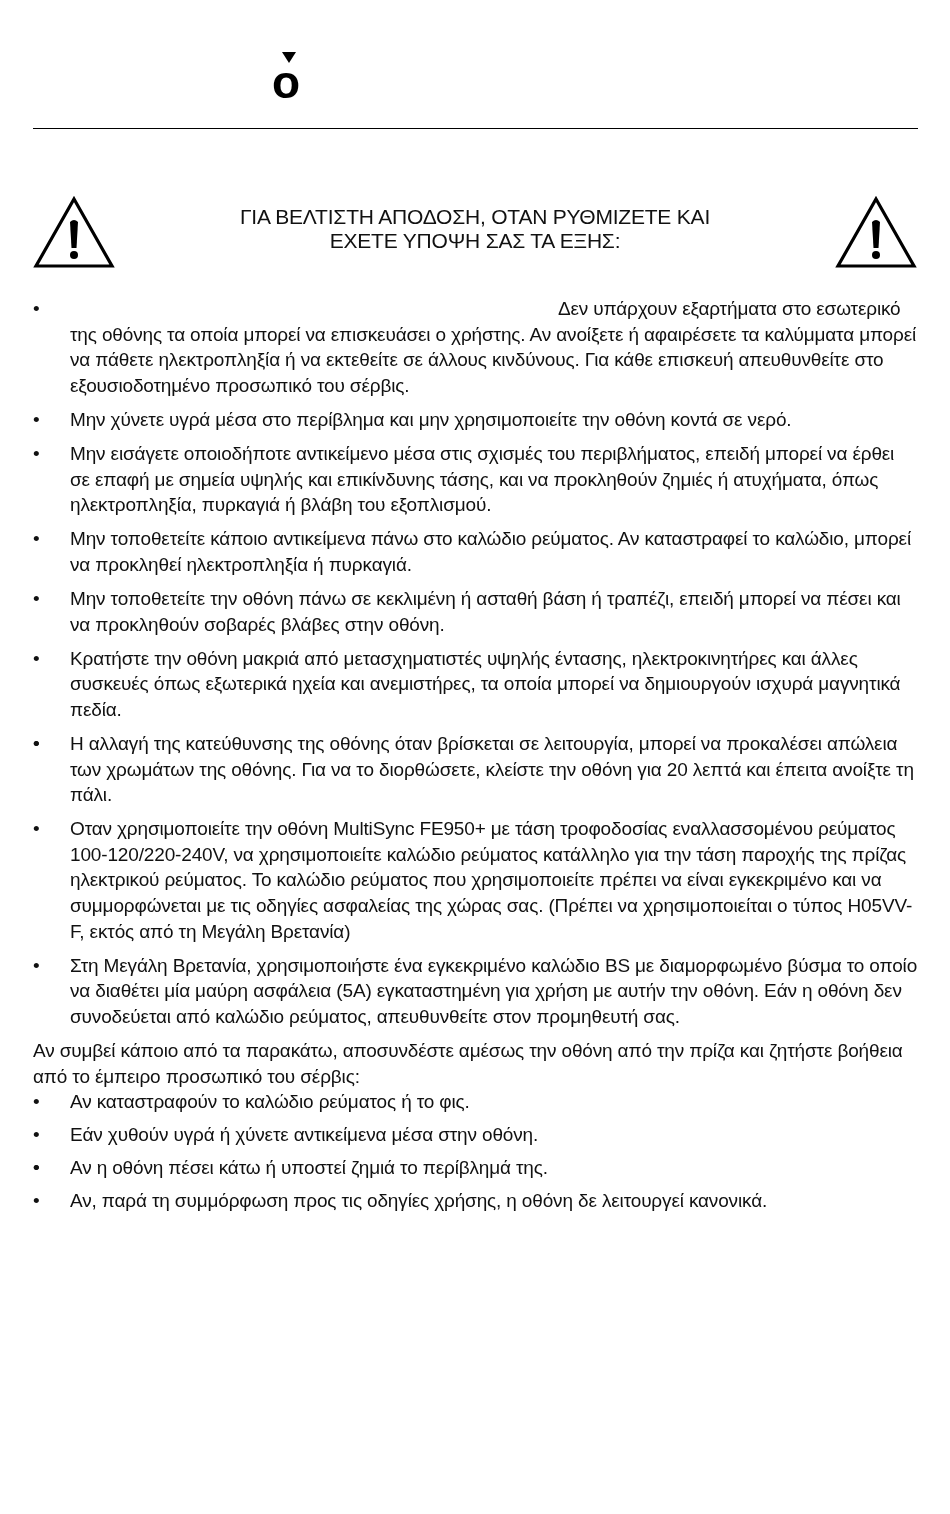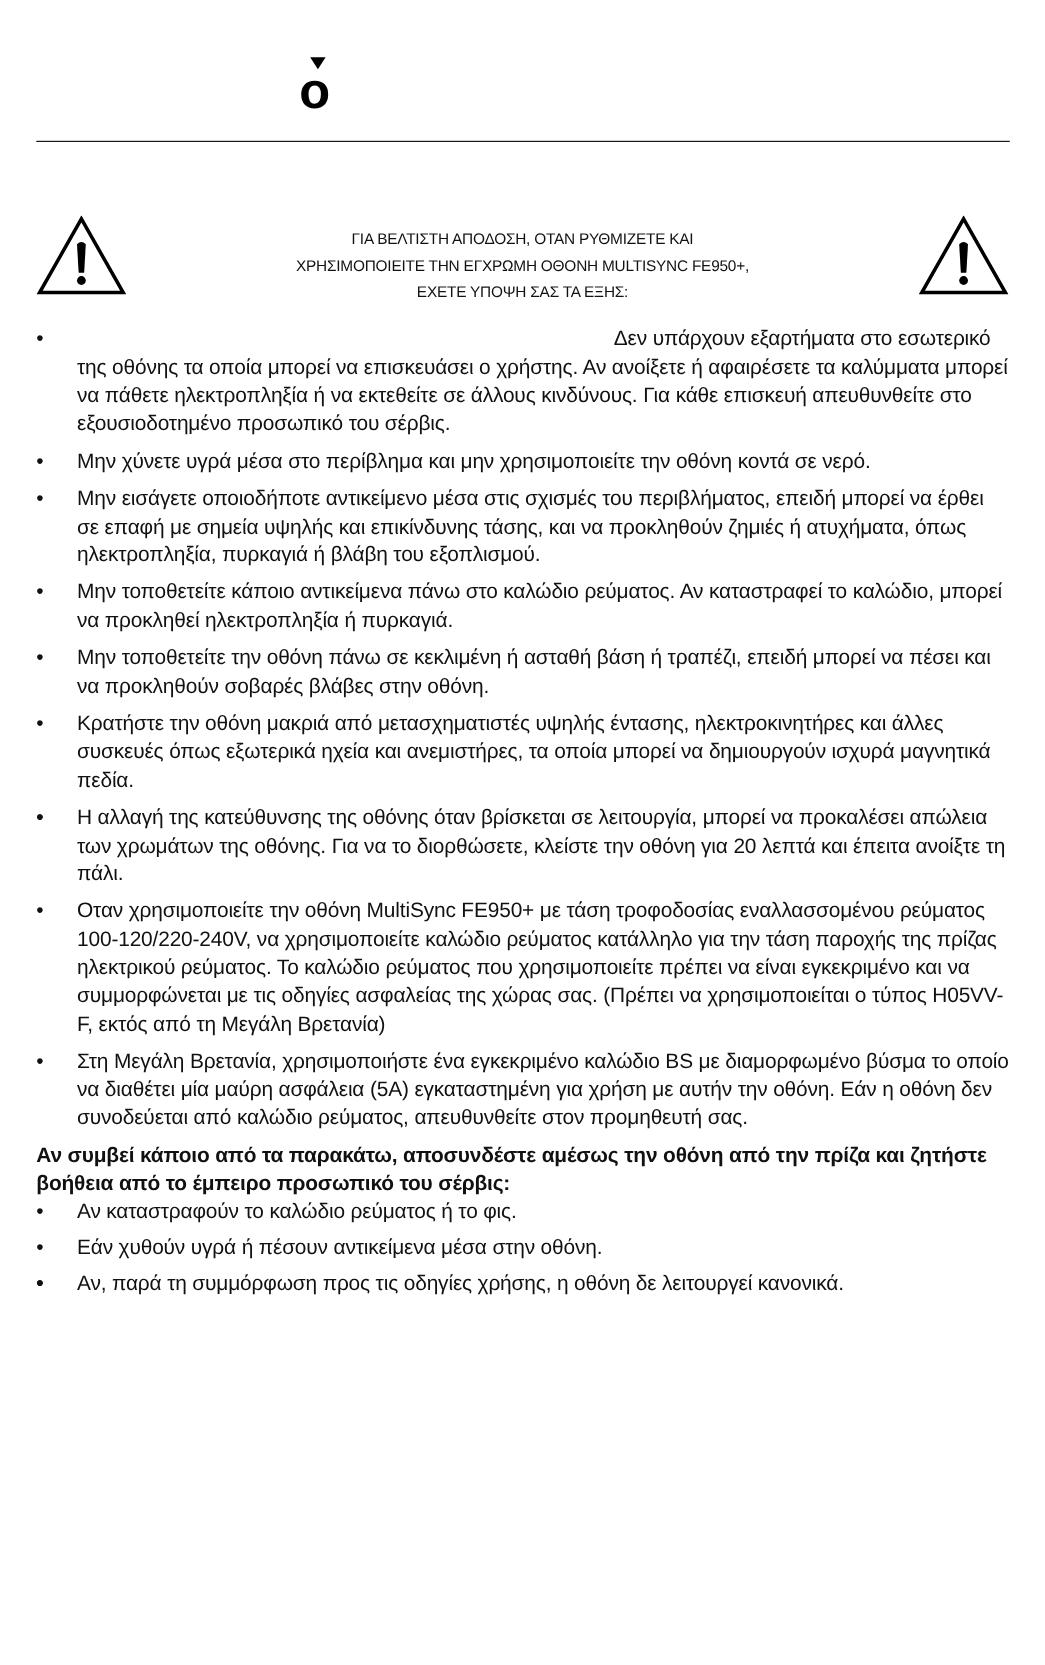--- a/index.html
+++ b/index.html
@@ -50,21 +50,21 @@
     height: 74px;
   }
   .warning-icon.left { left: 33px; }
   .warning-icon.right { left: 835px; }
   .warning-banner {
     position: absolute;
     left: 130px;
     top: 205px;
     width: 690px;
     text-align: center;
-    font-size: 14px;
+    font-size: 21px;
     line-height: 24px;
     letter-spacing: -0.2px;
   }
   .content {
     position: absolute;
     left: 33px;
     top: 296px;
     width: 885px;
     font-size: 19px;
     line-height: 25.6px;
@@ -85,21 +85,20 @@
     left: 0;
     top: 0;
     width: 12px;
   }
   ul.bullets li .lead-gap {
     display: inline-block;
     width: 488px;
   }
   .para {
     margin: 1px 0 0 0;
-    font-weight: bold;
   }
   ul.bullets.tight li {
     margin-bottom: 7.5px;
   }
 </style>
 </head>
 <body>
 
 <div class="page-heading">
   <span class="accent-mark"></span>
@@ -113,21 +112,20 @@
   <circle cx="41" cy="59" r="4" fill="#000"></circle>
 </svg>
 <svg class="warning-icon right" viewBox="0 0 82 74">
   <path d="M41 3 L79 70 L3 70 Z" fill="none" stroke="#000" stroke-width="3.2" stroke-linejoin="miter"></path>
   <path d="M37 26 Q41 22 45 26 L43.5 52 L38.5 52 Z" fill="#000"></path>
   <circle cx="41" cy="59" r="4" fill="#000"></circle>
 </svg>
 
 <div class="warning-banner">
   <div>ΓΙΑ ΒΕΛΤΙΣΤΗ ΑΠΟΔΟΣΗ, ΟΤΑΝ ΡΥΘΜΙΖΕΤΕ ΚΑΙ</div>
-  <div>ΧΡΗΣΙΜΟΠΟΙΕΙΤΕ ΤΗΝ ΕΓΧΡΩΜΗ ΟΘΟΝΗ MULTISYNC FE950+,</div>
   <div>ΕΧΕΤΕ ΥΠΟΨΗ ΣΑΣ ΤΑ ΕΞΗΣ:</div>
 </div>
 
 <div class="content">
   <ul class="bullets">
     <li>
       <span class="bullet">•</span>
       <span class="lead-gap"></span><span>Δεν υπάρχουν εξαρτήματα στο εσωτερικό της οθόνης τα οποία μπορεί να επισκευάσει ο χρήστης. Αν ανοίξετε ή αφαιρέσετε τα καλύμματα μπορεί να πάθετε ηλεκτροπληξία ή να εκτεθείτε σε άλλους κινδύνους. Για κάθε επισκευή απευθυνθείτε στο εξουσιοδοτημένο προσωπικό του σέρβις.</span>
     </li>
     <li>
@@ -169,26 +167,27 @@
 
   <p class="para">Αν συμβεί κάποιο από τα παρακάτω, αποσυνδέστε αμέσως την οθόνη από την πρίζα και ζητήστε βοήθεια από το έμπειρο προσωπικό του σέρβις:</p>
 
   <ul class="bullets tight">
     <li>
       <span class="bullet">•</span>
       <span>Αν καταστραφούν το καλώδιο ρεύματος ή το φις.</span>
     </li>
     <li>
       <span class="bullet">•</span>
-      <span>Εάν χυθούν υγρά ή πέσουν αντικείμενα μέσα στην οθόνη.</span>
+      <span>Εάν χυθούν υγρά ή χύνετε αντικείμενα μέσα στην οθόνη.</span>
     </li>
     <li>
       <span class="bullet">•</span>
     </li>
     <li>
       <span class="bullet">•</span>
+      <span>Αν η οθόνη πέσει κάτω ή υποστεί ζημιά το περίβλημά της.</span>
     </li>
     <li>
       <span class="bullet">•</span>
       <span>Αν, παρά τη συμμόρφωση προς τις οδηγίες χρήσης, η οθόνη δε λειτουργεί κανονικά.</span>
     </li>
   </ul>
 </div>
 
 </body></html>

